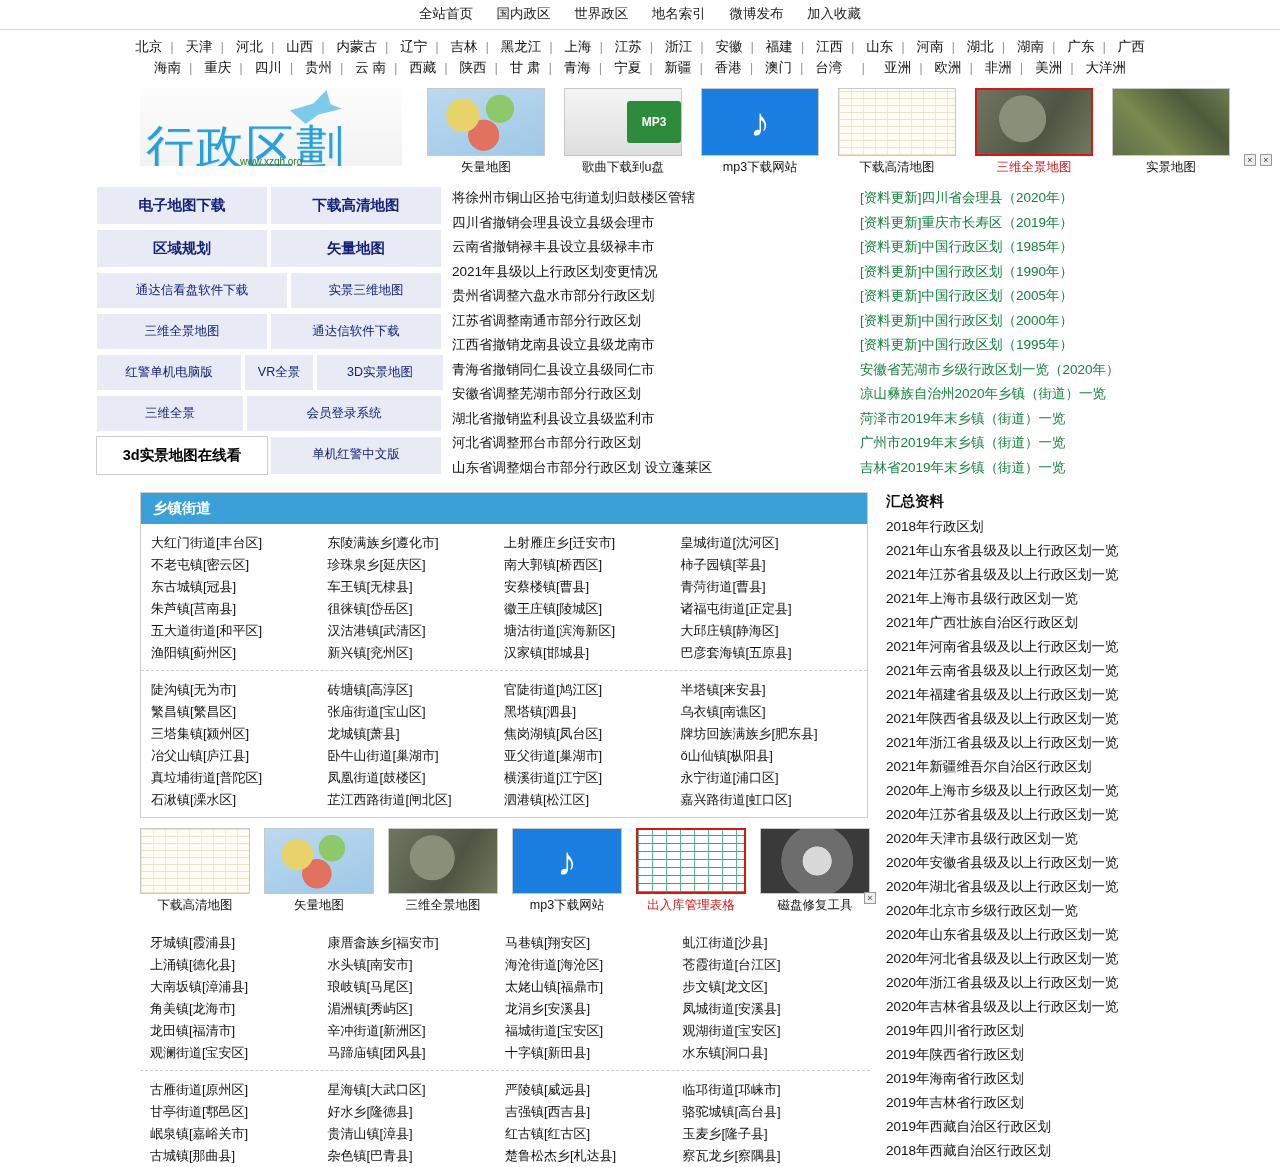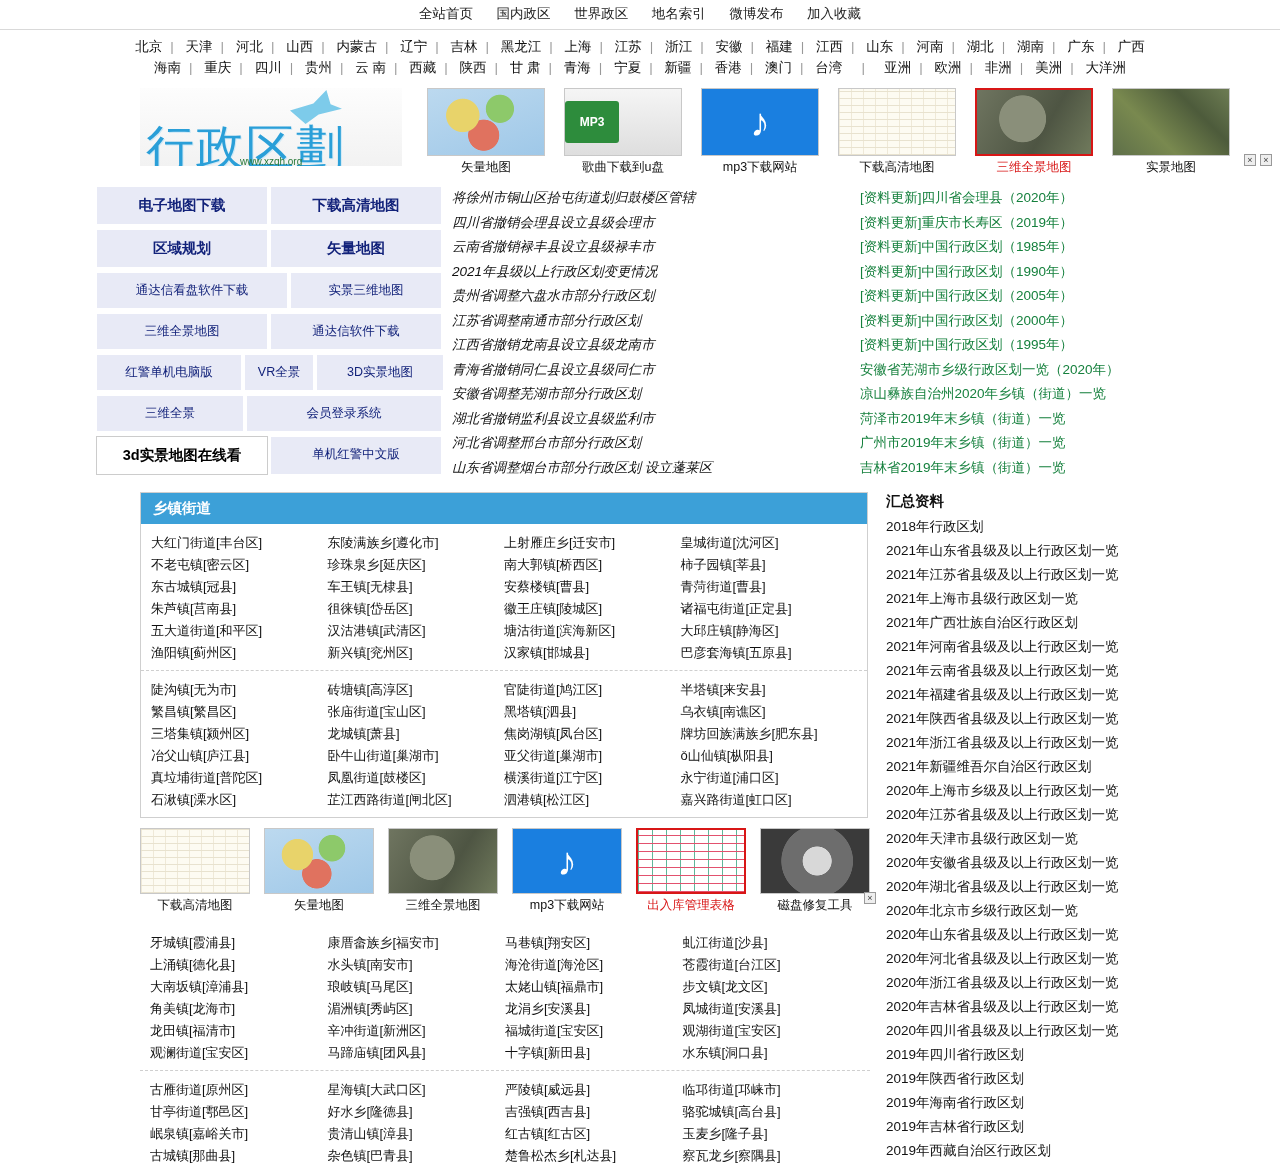--- a/index.html
+++ b/index.html
@@ -75,21 +75,21 @@
   .thumb .cap.red { color: #d81616; }
   .thumb.sel .img { border: 2px solid #d81616; }
 
   
   .art-map1 { width:100%;height:100%;background:
       radial-gradient(circle at 30% 40%, #e8d36a 0 18%, transparent 19%),
       radial-gradient(circle at 62% 30%, #8dc96a 0 16%, transparent 17%),
       radial-gradient(circle at 48% 70%, #e0725f 0 20%, transparent 21%),
       linear-gradient(160deg,#bcd9ef 0%,#9fc8e8 100%); }
   .art-mp3 { width:100%;height:100%;background:linear-gradient(180deg,#f5f5f5,#dedede);
-      display:flex;align-items:center;justify-content:flex-start; }
+      display:flex;align-items:center;justify-content:flex-end; }
   .art-mp3 .box { width:54px;height:42px;background:#2d8c3c;border-radius:3px;color:#fff;
       font-size:12px;display:flex;align-items:center;justify-content:center;font-weight:bold;}
   .art-note { width:100%;height:100%;background:#1a7fe0;display:flex;align-items:center;justify-content:center;}
   .art-note .n { color:#fff;font-size:40px;line-height:40px; }
   .art-paper { width:100%;height:100%;background:#fdfbf2;
       background-image: repeating-linear-gradient(0deg,#e8e2cf 0 1px, transparent 1px 7px),
                         repeating-linear-gradient(90deg,#efe9d8 0 1px, transparent 1px 12px); }
   .art-sat { width:100%;height:100%;background:
       radial-gradient(circle at 40% 45%, #8a8f7a 0 30%, transparent 31%),
       linear-gradient(120deg,#6f7560 0%,#4e5543 60%,#707a5c 100%); }
@@ -120,21 +120,21 @@
     text-align: center;
     padding: 9px 4px;
     margin: 0 2px 4px 0;
     cursor: pointer;
     white-space: nowrap;
   }
   .btn.w-half { width: 49%; }
   .btn.small { font-size: 12.5px; font-weight: normal; padding: 9px 2px; }
   .btn.strong { background: #fff; border: 1px solid #ccc; color: #000; }
 
-  .col-news { width: 400px; flex: 0 0 400px; padding-left: 8px; font-style: italic; }
+  .col-news { width: 400px; flex: 0 0 400px; padding-left: 8px; }
   .news-item { font-size: 13.5px; line-height: 24.5px; color: #111; cursor: pointer; white-space: nowrap; }
 
   .col-updates { width: 300px; flex: 0 0 300px; padding-left: 16px; }
   .upd-item { font-size: 13.5px; line-height: 24.5px; color: #15803d; cursor: pointer; white-space: nowrap; }
 
   
   .lower { display: flex; padding: 12px 0 0 140px; }
   .towns { width: 728px; flex: 0 0 728px; border: 1px solid #cfcfcf; background: #fff; }
   .towns-head {
     background: #3ca0d8; color: #fff; font-size: 14.5px; font-weight: bold;
@@ -499,21 +499,20 @@
       <div class="sum-item">2020年上海市乡级及以上行政区划一览</div>
       <div class="sum-item">2020年江苏省县级及以上行政区划一览</div>
       <div class="sum-item">2020年天津市县级行政区划一览</div>
       <div class="sum-item">2020年安徽省县级及以上行政区划一览</div>
       <div class="sum-item">2020年湖北省县级及以上行政区划一览</div>
       <div class="sum-item">2020年北京市乡级行政区划一览</div>
       <div class="sum-item">2020年山东省县级及以上行政区划一览</div>
       <div class="sum-item">2020年河北省县级及以上行政区划一览</div>
       <div class="sum-item">2020年浙江省县级及以上行政区划一览</div>
       <div class="sum-item">2020年吉林省县级及以上行政区划一览</div>
-      <div class="sum-item">2020年四川省县级及以上行政区划一览</div>
       <div class="sum-item">2019年四川省行政区划</div>
       <div class="sum-item">2019年陕西省行政区划</div>
       <div class="sum-item">2019年海南省行政区划</div>
       <div class="sum-item">2019年吉林省行政区划</div>
       <div class="sum-item">2019年西藏自治区行政区划</div>
       <div class="sum-item">2018年西藏自治区行政区划</div>
 
     </div>
   </div>
 

